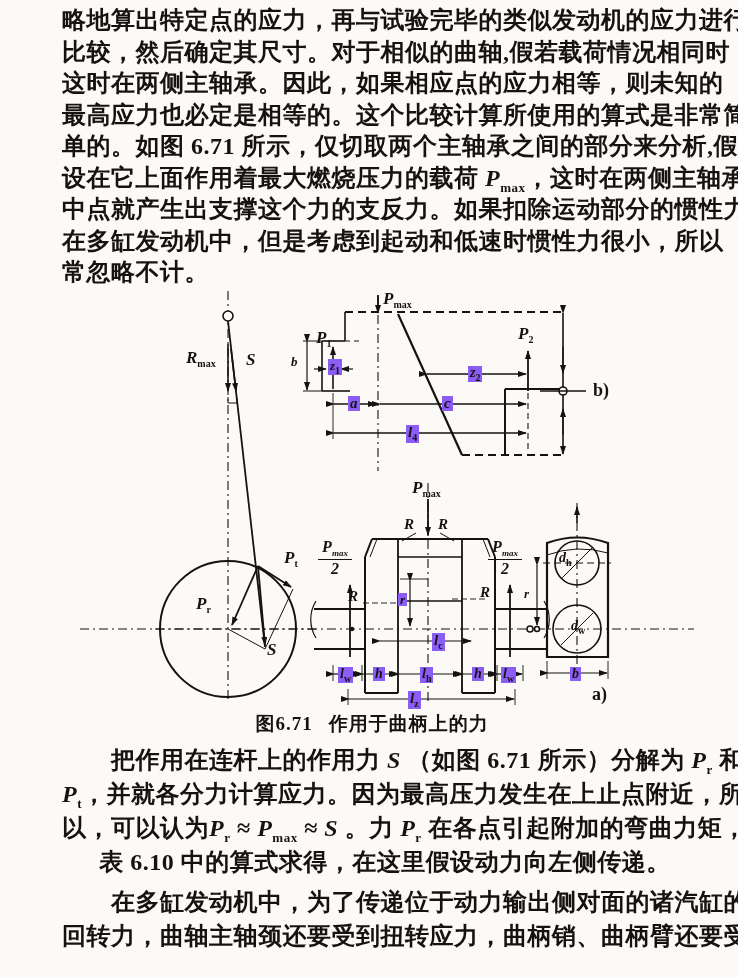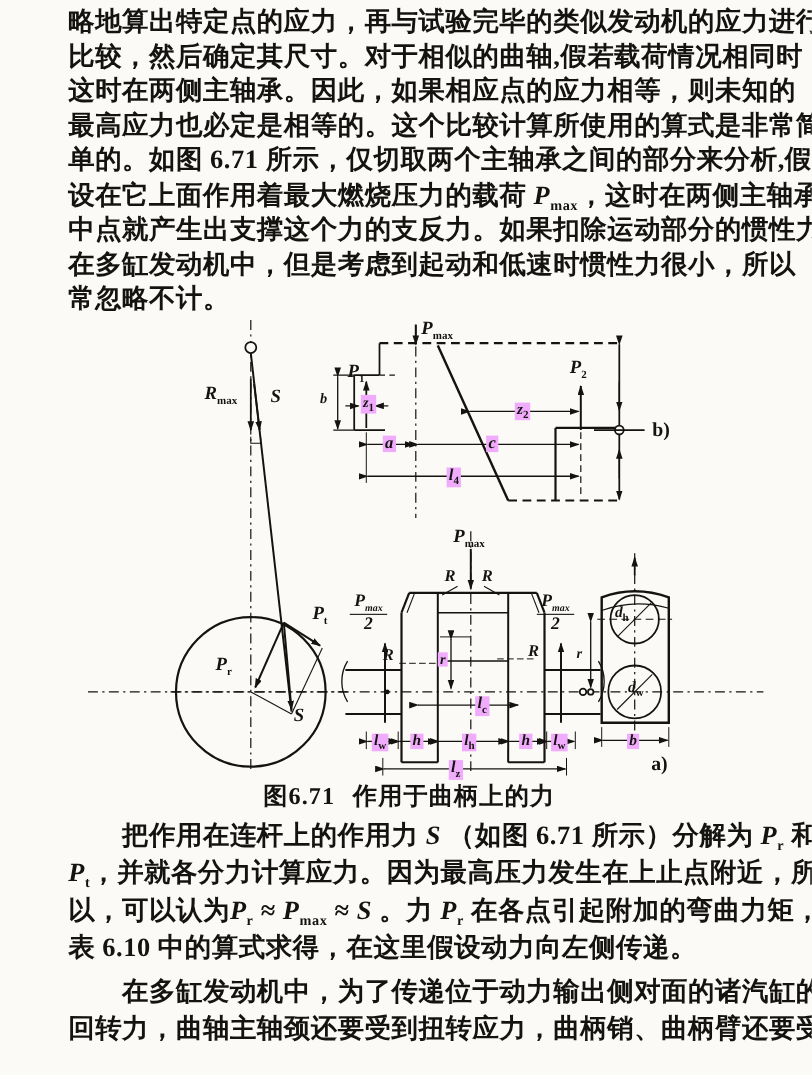--- a/index.html
+++ b/index.html
@@ -15,31 +15,31 @@
   .para i{font-style:italic;font-family:"Liberation Serif",serif;font-weight:700;}
   .para sub{font-size:13px;font-weight:700;}
   
   .figwrap{position:relative;width:648px;height:418px;margin-left:-2px;}
   .figwrap svg{position:absolute;left:0;top:0;}
   .flabel{
     position:absolute;font-size:17px;font-weight:700;font-style:italic;
     font-family:"Liberation Serif",serif;line-height:1;white-space:nowrap;
   }
   .flabel sub{font-size:10px;font-style:normal;font-weight:700;}
-  .flabel.onln{background:#f0abfc;padding:0 2px;}
+  .flabel.onln{background:#8b5cf6;padding:0 2px;}
   .flabel.roman{font-style:normal;}
   .ffrac{position:absolute;text-align:center;font-weight:700;font-style:italic;font-size:16px;line-height:1;font-family:"Liberation Serif",serif;}
   .ffrac .den{border-top:1.5px solid #151310;margin-top:1px;padding-top:1px;font-style:italic;}
   .ffrac sub{font-size:9px;}
   .caption{
-    width:620px;text-align:center;font-size:22px;font-weight:700;
+    width:620px;text-align:center;font-size:19px;font-weight:700;
     height:26px;line-height:26px;margin-top:4px;letter-spacing:1px;
   }
   .caption .cap-num{margin-right:16px;}
-  .lower{margin-top:6px;}
+  .lower{margin-top:6px;text-align:center;}
 </style>
 </head>
 <body>
 
 <div class="page">
 
   <div class="para">
       <div class="tline">略地算出特定点的应力，再与试验完毕的类似发动机的应力进行</div>
       <div class="tline">比较，然后确定其尺寸。对于相似的曲轴,假若载荷情况相同时，</div>
       <div class="tline">这时在两侧主轴承。因此，如果相应点的应力相等，则未知的</div>

